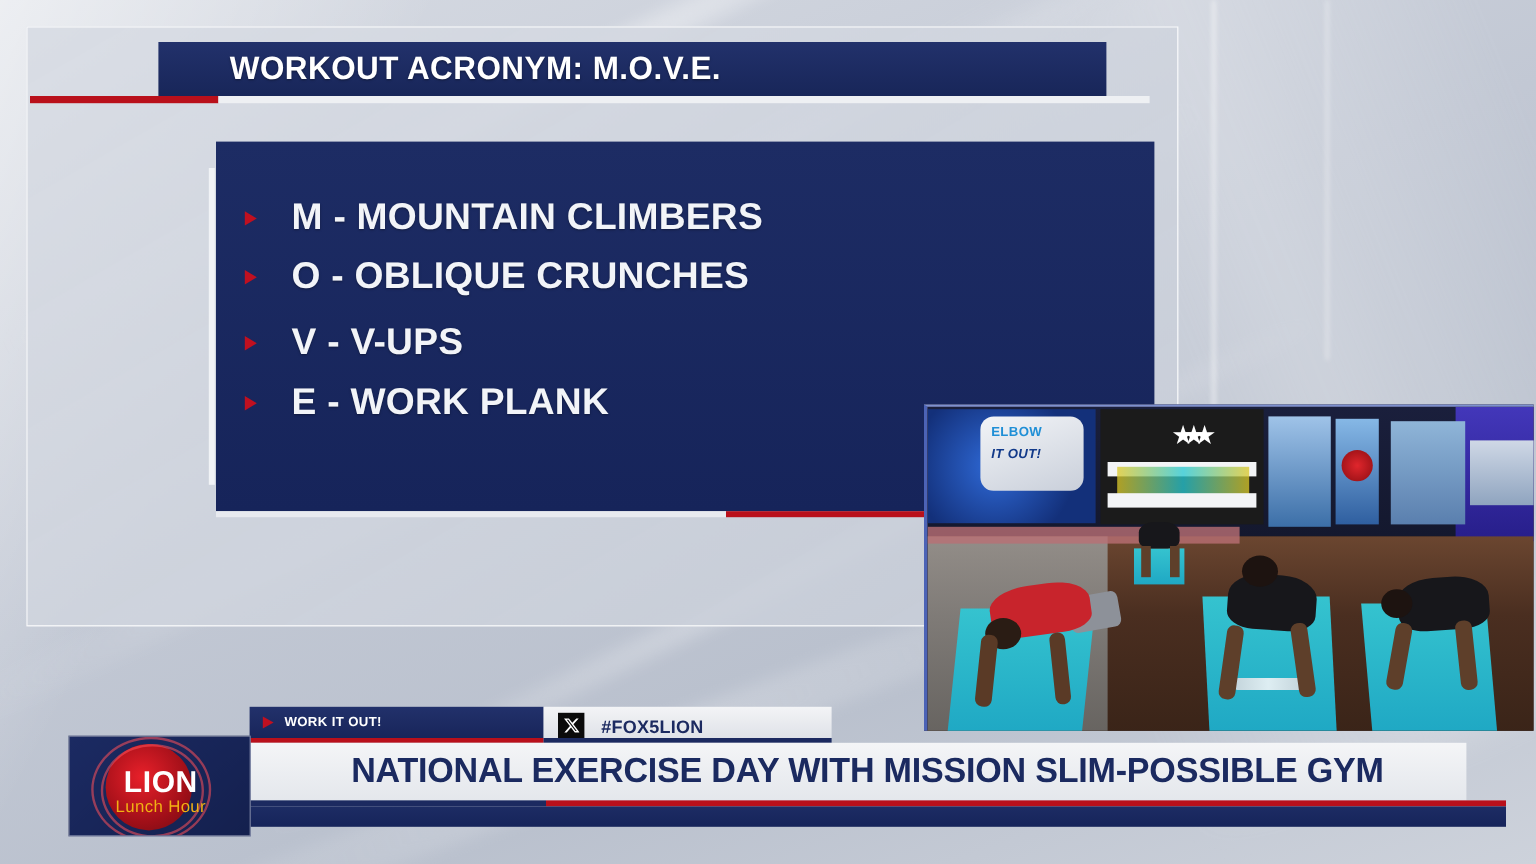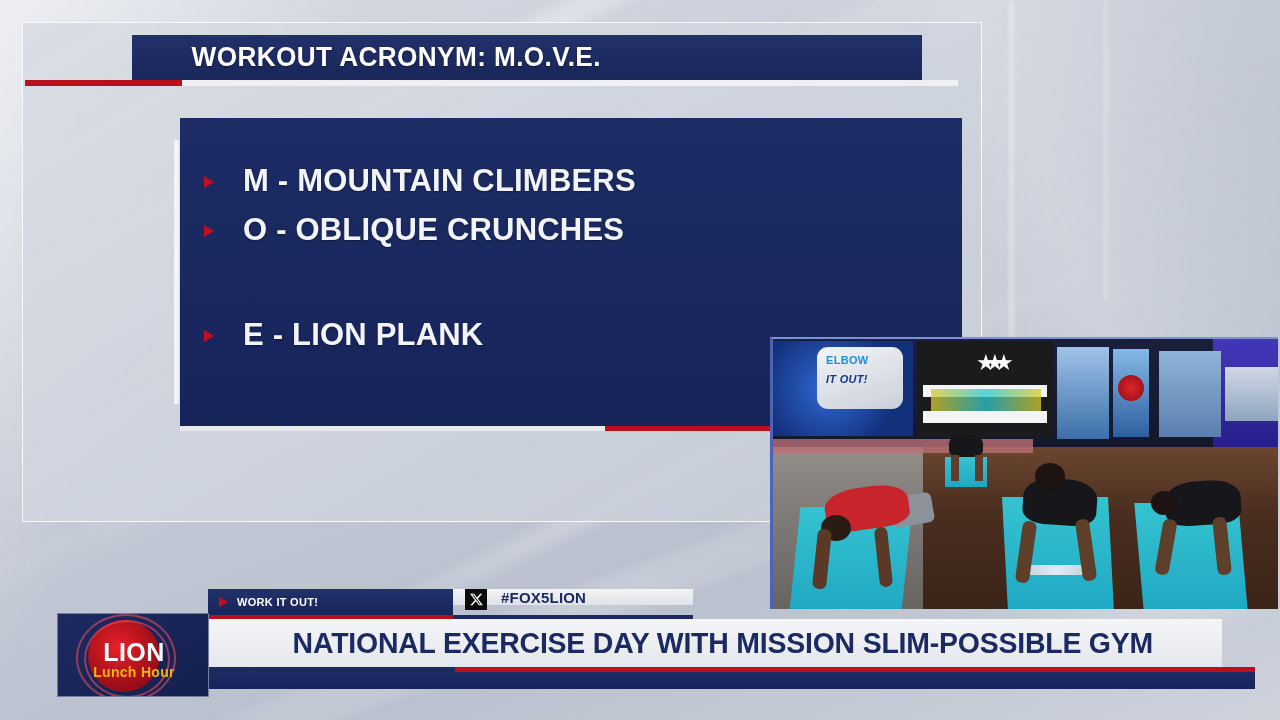--- a/index.html
+++ b/index.html
@@ -117,22 +117,22 @@
   .dumb{position:absolute;left:256px;top:226px;width:56px;height:10px;
     background:linear-gradient(90deg,#d6d9de,#f2f4f7,#d6d9de);border-radius:3px;opacity:.9;}
 
   
   .tick-left{position:absolute;left:208px;top:589px;width:245px;height:26px;
     background:linear-gradient(180deg,#22316b,#18255a);display:flex;align-items:center;}
   .tick-left .bl{width:0;height:0;border-left:9px solid #c01020;
     border-top:5px solid transparent;border-bottom:5px solid transparent;margin-left:11px;}
   .tick-left .txt{color:#fff;font-size:11px;font-weight:bold;margin-left:9px;letter-spacing:.3px;}
   .tick-red{position:absolute;left:208px;top:615px;width:245px;height:4px;background:#b9101b;}
-  .tick-right{position:absolute;left:453px;top:589px;width:240px;height:16px;
-    background:linear-gradient(180deg,#f3f4f6,#dfe2e8);display:flex;align-items:flex-start;}
+  .tick-right{position:absolute;left:453px;top:589px;width:240px;height:26px;
+    background:linear-gradient(180deg,#f3f4f6,#dfe2e8);display:flex;align-items:flex-end;}
   .xbox{width:22px;height:21px;background:#0b0b0b;margin-left:12px;display:flex;
     align-items:center;justify-content:center;}
   .xbox svg{width:13px;height:13px;}
   .tick-right .txt{color:#1c2a60;font-size:15px;font-weight:bold;margin-left:14px;letter-spacing:.2px;}
   .tick-navy{position:absolute;left:453px;top:615px;width:240px;height:4px;background:#1c2a60;}
 
   
   .headline{position:absolute;left:208px;top:619px;width:1014px;height:48px;
     background:linear-gradient(180deg,#f4f5f7,#e4e7ec);display:flex;align-items:center;justify-content:center;}
   .headline .txt{color:#1b2a60;font-size:29px;font-weight:bold;letter-spacing:-.2px;
@@ -147,21 +147,21 @@
     background:linear-gradient(140deg,#1b2a62,#14204e);overflow:hidden;
     border:1px solid rgba(255,255,255,.4);box-sizing:border-box;}
   .logo .orb{position:absolute;left:30px;top:6px;width:72px;height:72px;border-radius:50%;
     background:radial-gradient(circle at 42% 38%,#e8202a,#a00f18 62%,#6d0b14 100%);}
   .logo .ring{position:absolute;border-radius:50%;border:2px solid rgba(255,80,90,.55);}
   .r1{left:18px;top:0px;width:96px;height:84px;border-color:rgba(210,40,55,.5) transparent rgba(210,40,55,.5) rgba(210,40,55,.5);}
   .r2{left:26px;top:6px;width:82px;height:74px;border-color:transparent rgba(235,70,80,.55) rgba(235,70,80,.55) transparent;}
   .logo .lion{position:absolute;left:0;top:24px;width:152px;text-align:center;
     color:#fff;font-size:25px;font-weight:bold;letter-spacing:.5px;}
   .logo .lh{position:absolute;left:0;top:50px;width:152px;text-align:center;
-    color:#f2b213;font-size:14px;font-weight:bold;letter-spacing:.3px;}
+    color:#f2b213;font-size:14px;font-weight:normal;letter-spacing:.3px;}
 </style>
 </head>
 <body>
 
 <div id="stage">
 
   <div class="bg-base">
     <div class="streak s1"></div>
     <div class="streak s2"></div>
     <div class="streak s3"></div>
@@ -186,23 +186,27 @@
   <div class="list-red"></div>
 
   <div class="item" style="top:163px">
     <span class="bullet"></span>
     <span class="lbl">M - MOUNTAIN CLIMBERS</span>
   </div>
   <div class="item" style="top:212px">
     <span class="bullet"></span>
     <span class="lbl">O - OBLIQUE CRUNCHES</span>
   </div>
+  <div class="item" style="top:267px">
+    <span class="bullet"></span>
+    <span class="lbl">V - V-UPS</span>
+  </div>
   <div class="item" style="top:317px">
     <span class="bullet"></span>
-    <span class="lbl">E - LION PLANK</span>
+    <span class="lbl">E - WORK PLANK</span>
   </div>
 
   <div class="video">
     <div class="v-wall"></div>
     <div class="v-screenL"></div>
     <div class="v-wio">
       <span>ELBOW</span>
       <span>
           <b>IT OUT!</b>
         </span>

